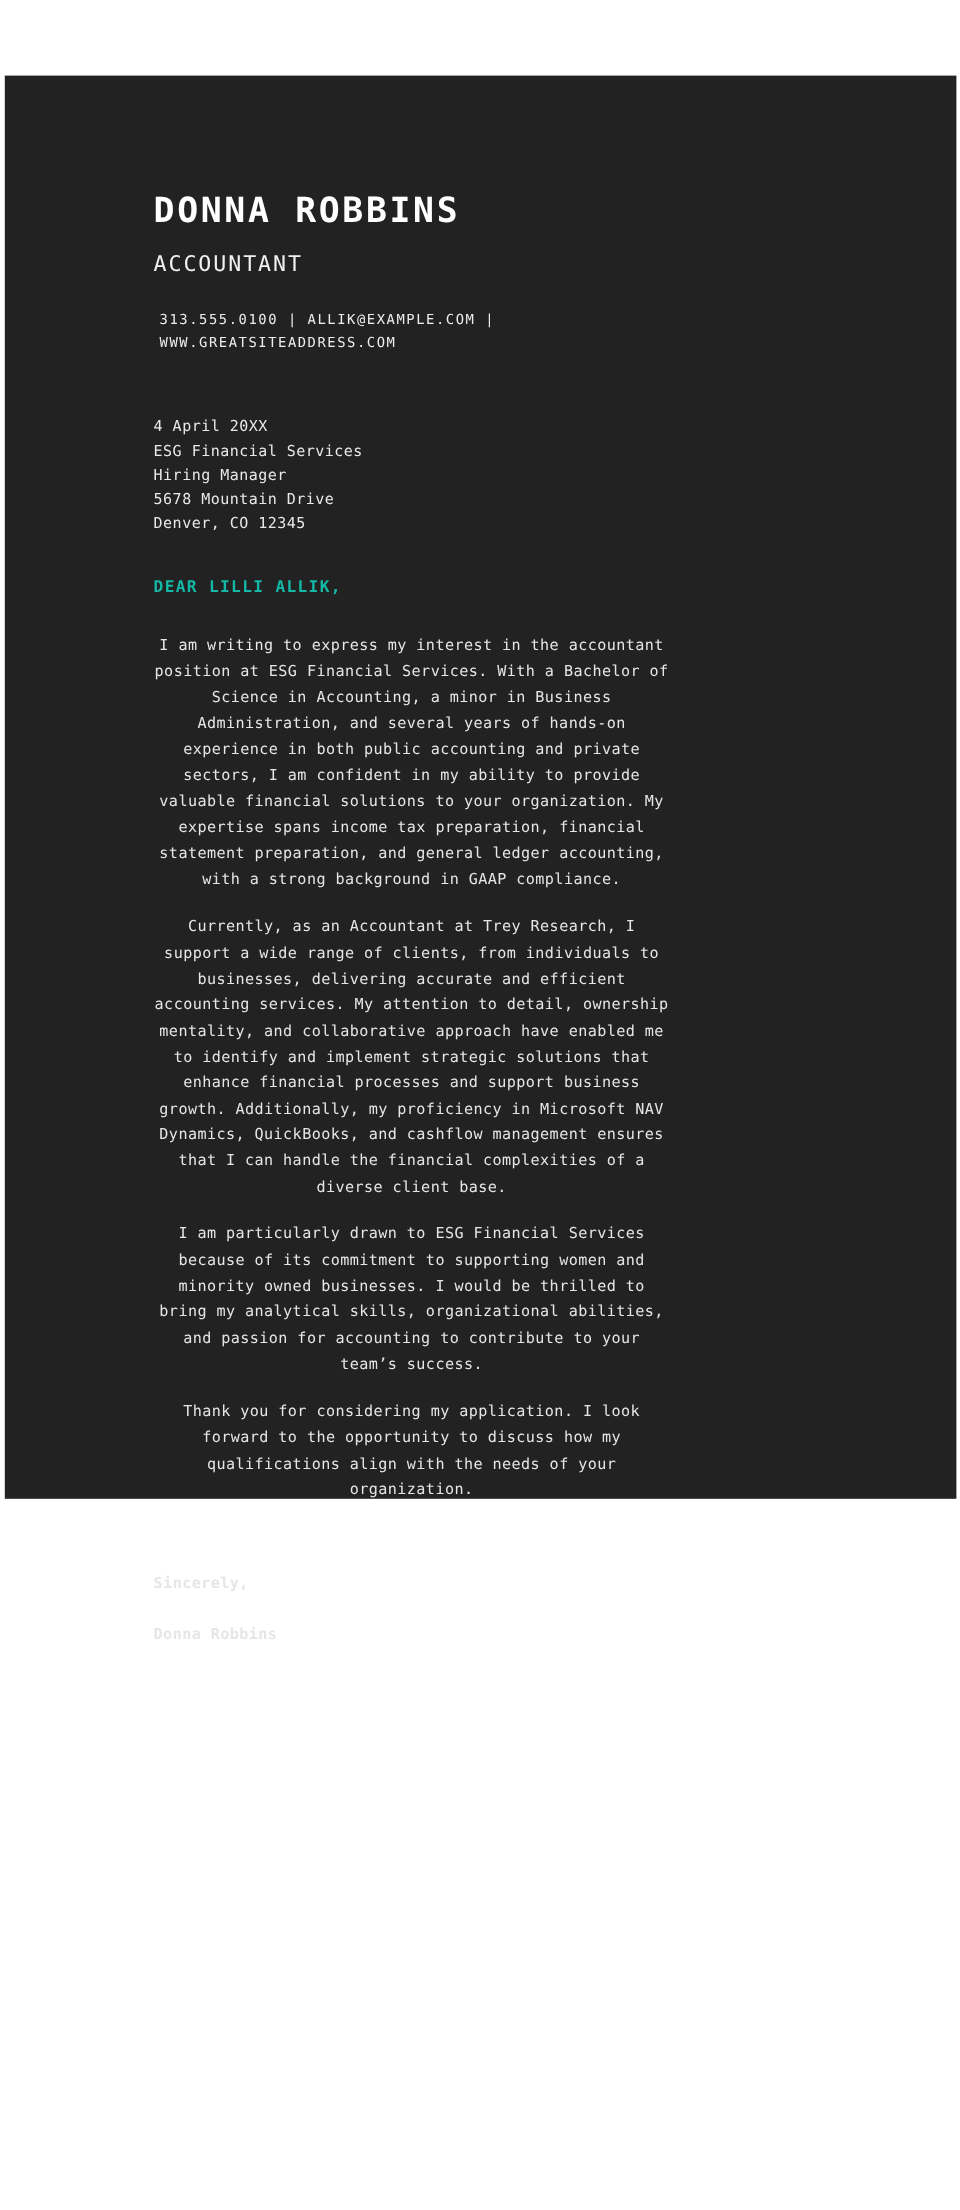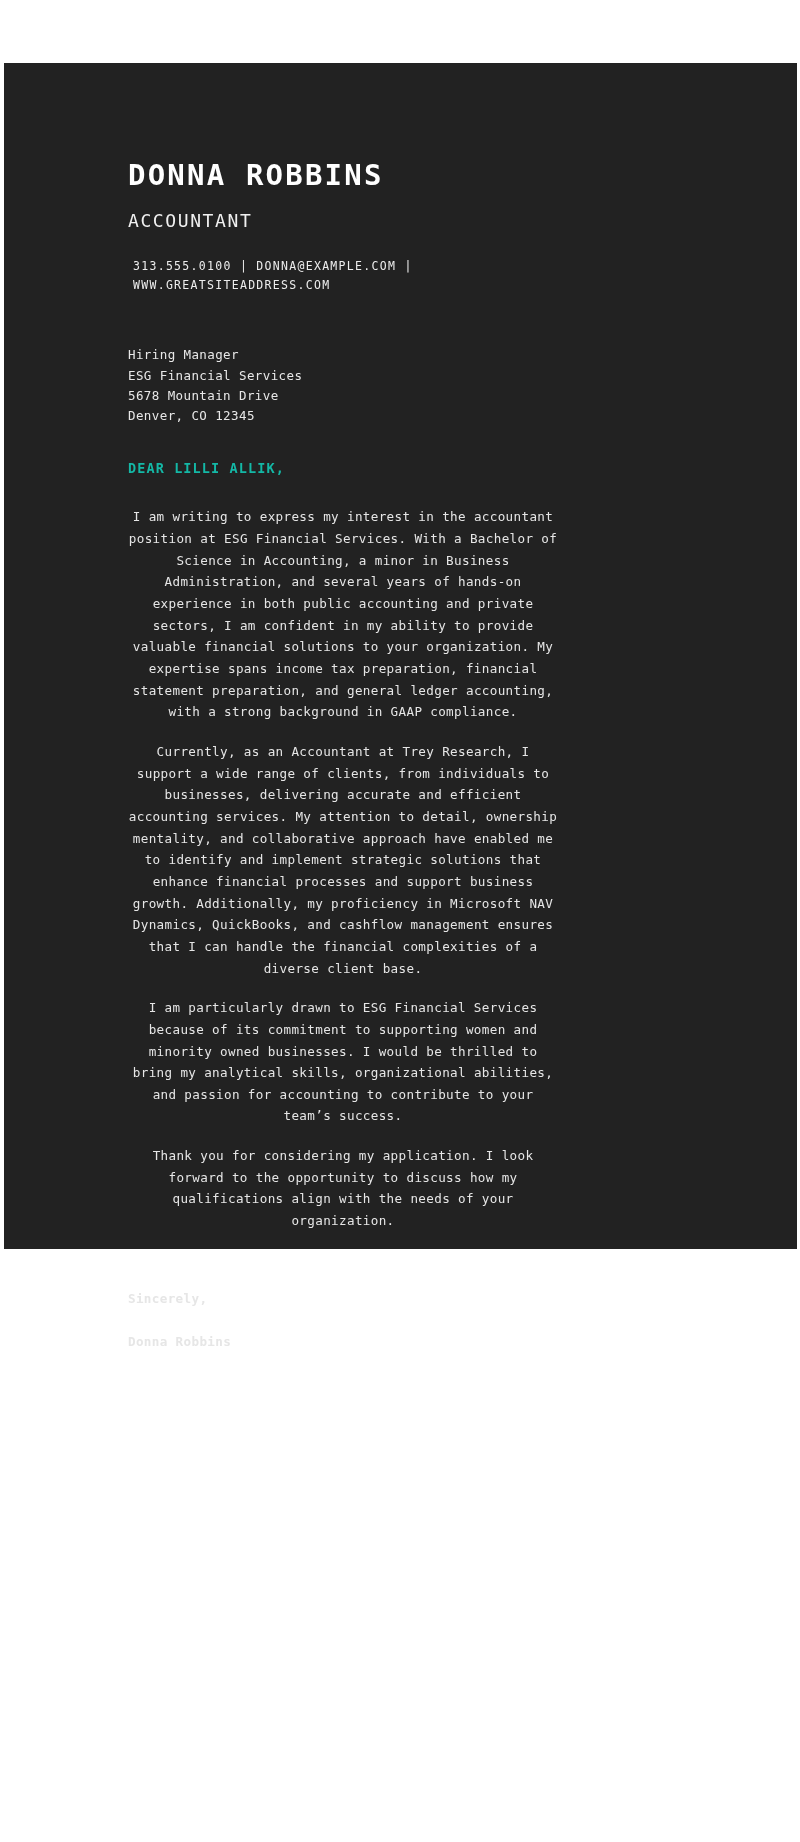--- a/index.html
+++ b/index.html
@@ -116,26 +116,27 @@
 </style>
 </head>
 <body>
 
 <div id="letter-page">
   <div id="letter-body">
 
     <div>
       <h1 class="name-heading">DONNA ROBBINS</h1>
       <div class="job-title">ACCOUNTANT</div>
-      <div class="contact-line">313.555.0100 |  DONNA@EXAMPLE.COM | WWW.GREATSITEADDRESS.COM</div>
+      <div class="contact-line">313.555.0100 |  ALLIK@EXAMPLE.COM | WWW.GREATSITEADDRESS.COM</div>
     </div>
 
     <div class="recipient-block">
+      <p class="recipient-line">4 April 20XX</p>
+      <p class="recipient-line">ESG Financial Services</p>
       <p class="recipient-line">Hiring Manager</p>
-      <p class="recipient-line">ESG Financial Services</p>
       <p class="recipient-line">5678 Mountain Drive</p>
       <p class="recipient-line">Denver, CO 12345</p>
     </div>
 
     <div class="salutation">DEAR LILLI ALLIK,</div>
 
     <div class="letter-paragraphs">
       <p class="letter-paragraph">I am writing to express my interest in the accountant position at ESG Financial Services. With a Bachelor of Science in Accounting, a minor in Business Administration, and several years of hands-on experience in both public accounting and private sectors, I am confident in my ability to provide valuable financial solutions to your organization. My expertise spans income tax preparation, financial statement preparation, and general ledger accounting, with a strong background in GAAP compliance.</p>
       <p class="letter-paragraph">Currently, as an Accountant at Trey Research, I support a wide range of clients, from individuals to businesses, delivering accurate and efficient accounting services. My attention to detail, ownership mentality, and collaborative approach have enabled me to identify and implement strategic solutions that enhance financial processes and support business growth. Additionally, my proficiency in Microsoft NAV Dynamics, QuickBooks, and cashflow management ensures that I can handle the financial complexities of a diverse client base.</p>
       <p class="letter-paragraph">I am particularly drawn to ESG Financial Services because of its commitment to supporting women and minority owned businesses. I would be thrilled to bring my analytical skills, organizational abilities, and passion for accounting to contribute to your team’s success.</p>

